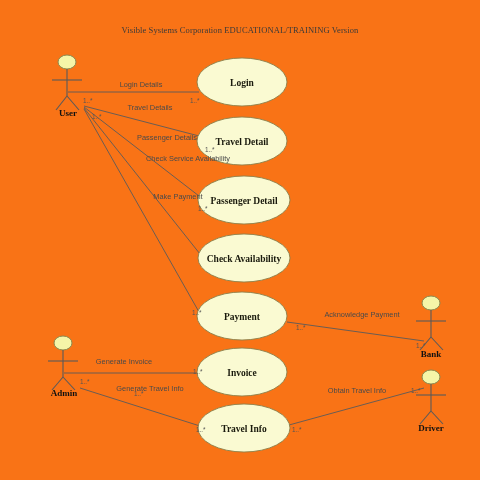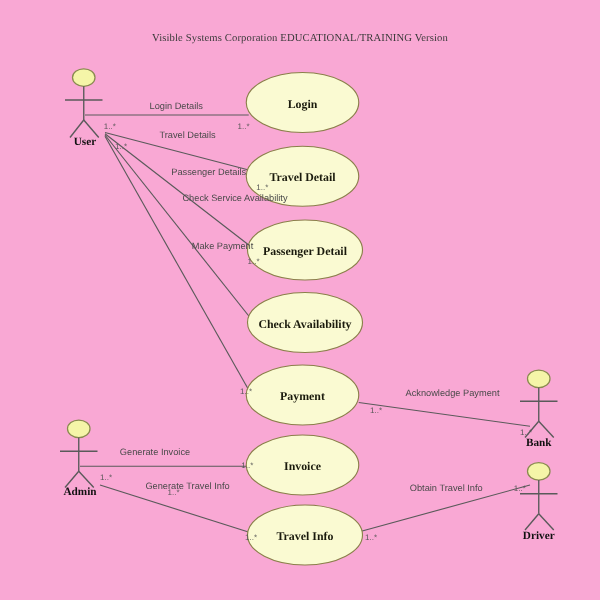--- a/index.html
+++ b/index.html
@@ -1,18 +1,18 @@
 <!DOCTYPE html>
 <html><head>
 <meta charset="utf-8">
 <style>
   html,body{margin:0;padding:0;background:#ffffff;}
   body{width:480px;height:480px;overflow:hidden;
        font-family:"Liberation Sans",sans-serif;}
-  #canvas{position:relative;width:480px;height:480px;background:#f9a8d4;}
+  #canvas{position:relative;width:480px;height:480px;background:#f97316;}
   svg#diagram{position:absolute;left:0;top:0;width:480px;height:480px;}
 
   .title-text{
     position:absolute;
     left:0;top:25px;width:480px;
     text-align:center;
     font-family:"Liberation Serif",serif;
     font-size:8.5px;
     color:#3a3a3a;
     letter-spacing:.1px;

